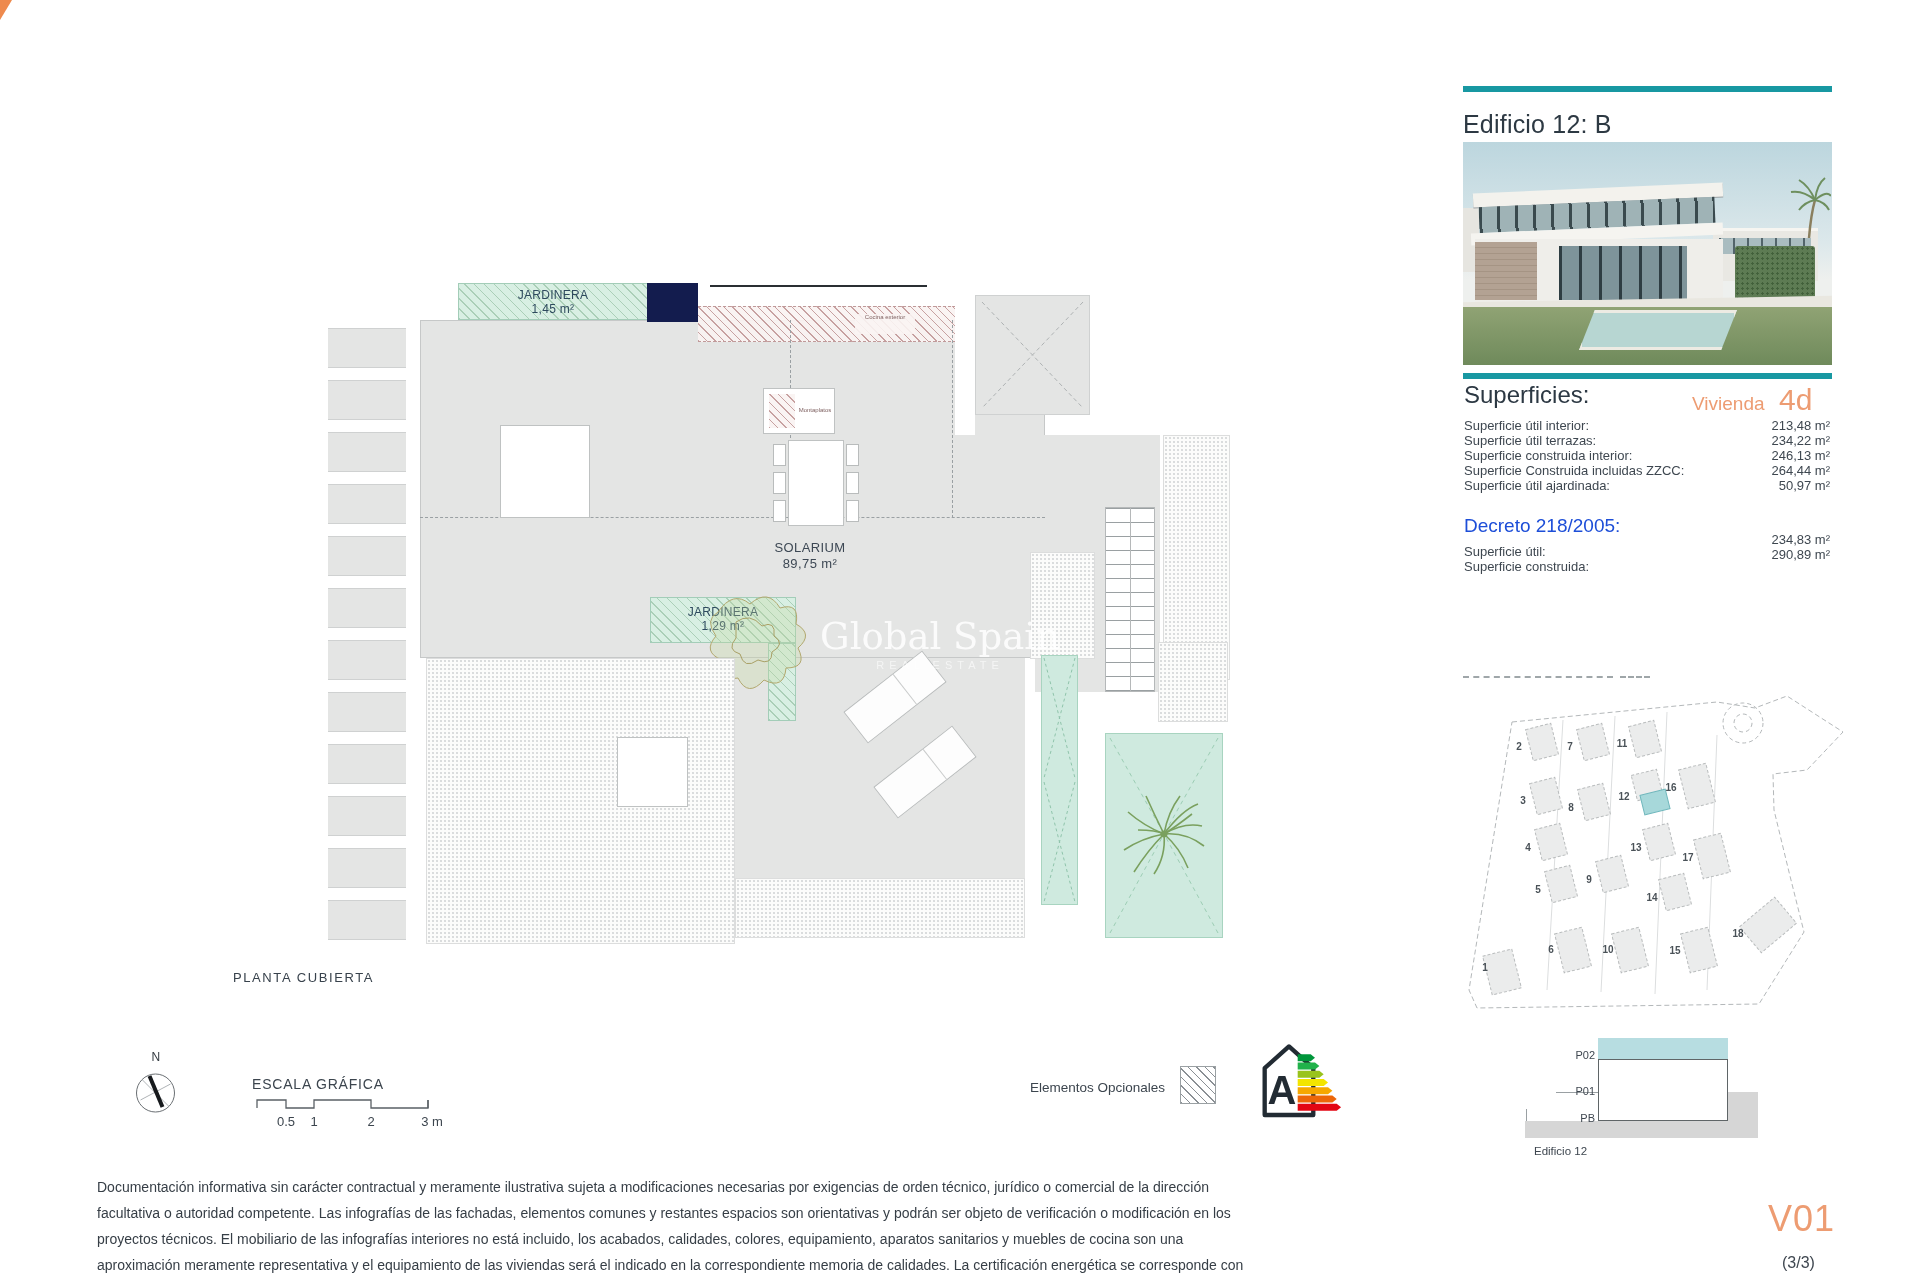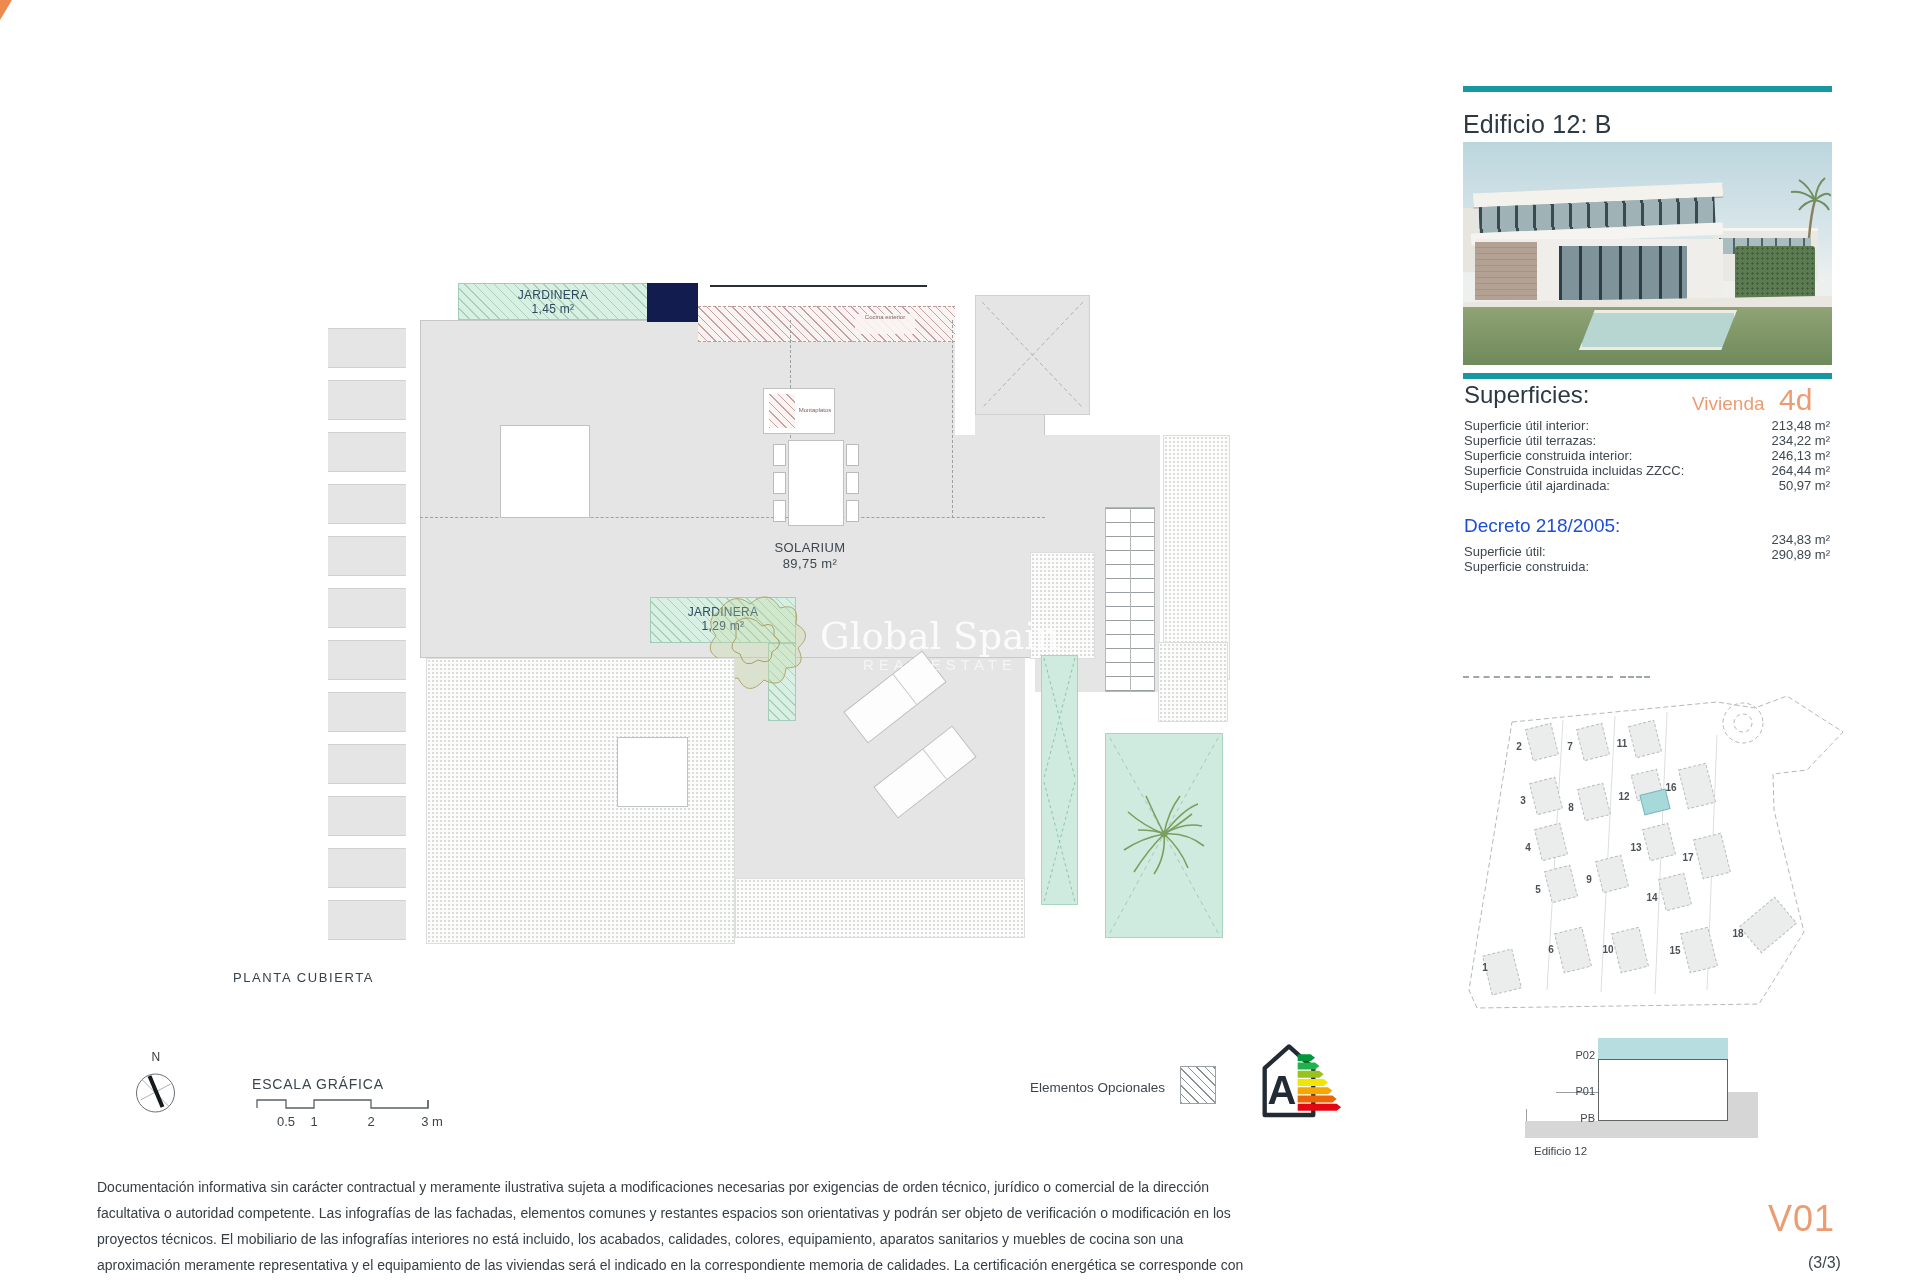--- a/index.html
+++ b/index.html
@@ -14,21 +14,21 @@
   .redhatch{background-color:rgba(250,243,242,.92);background-image:repeating-linear-gradient(45deg,rgba(158,94,94,.55) 0 1px,transparent 1px 6px);
             box-sizing:border-box;}
   .grayroof{background:#e4e5e4;box-sizing:border-box;}
   .whitebox{background:#fff;border:1px solid #bfc2c2;box-sizing:border-box;}
   
   .planlabel{font-size:13px;color:#3d4854;text-align:center;line-height:16px;letter-spacing:.4px;}
   .jardlabel{font-size:12px;color:#2e4a5e;text-align:center;line-height:14px;letter-spacing:.3px;}
   .tinylabel{font-size:6px;color:#7d5f5f;text-align:center;line-height:7px;}
   .wm{text-align:center;}
   .wm .wm1{font-family:"DejaVu Serif",serif;font-size:37px;color:rgba(255,255,255,.85);line-height:40px;}
-  .wm .wm2{font-size:15px;letter-spacing:5px;color:rgba(255,255,255,.62);line-height:16px;}
+  .wm .wm2{font-size:11px;letter-spacing:5px;color:rgba(255,255,255,.62);line-height:16px;}
   .lounger{position:absolute;width:100px;height:40px;background:#fdfdfd;border:1px solid #b9bcbc;box-sizing:border-box;}
   .lounger i{position:absolute;left:62%;top:0;bottom:0;width:0;border-left:1px solid #c9cbcb;}
   .chair{position:absolute;width:13px;height:22px;background:#fff;border:1px solid #b9bcbc;box-sizing:border-box;}
   
   .tealbar{background:#1898a2;height:6px;width:369px;}
   .sb-title{font-size:25px;font-weight:500;color:#2d3943;letter-spacing:.2px;}
   .sup-title{font-size:24px;font-weight:500;color:#2c3843;}
   .viv{font-size:19px;color:#ED9C72;}
   .viv4d{font-size:30px;color:#ED9C72;font-weight:500;}
   .srow{display:flex;justify-content:space-between;font-size:13px;color:#3e4750;height:15px;line-height:15px;}
@@ -342,15 +342,15 @@
     <div class="abs" style="left:78px;top:24px;width:130px;height:62px;background:#fff;border:1px solid #5f6567;box-sizing:border-box;"></div>
     <div class="abs" style="left:36px;top:57px;width:42px;height:0;border-top:1px solid #9aa0a3;"></div>
     <div class="abs" style="left:6px;top:74px;width:0;height:12px;border-left:1px solid #9aa0a3;"></div>
     <div class="abs seclabel" style="left:27px;top:14px;">P02</div>
     <div class="abs seclabel" style="left:27px;top:50px;">P01</div>
     <div class="abs seclabel" style="left:27px;top:77px;">PB</div>
     <div class="abs" style="left:14px;top:110px;font-size:11.5px;color:#3f4750;">Edificio 12</div>
   </div>
 
   <div class="abs v01" style="left:1768px;top:1198px;">V01</div>
-  <div class="abs pagenum" style="left:1782px;top:1254px;margin-left:26px;">(3/3)</div>
+  <div class="abs pagenum" style="left:1782px;top:1254px;">(3/3)</div>
 
 </div>
 
 </body></html>

